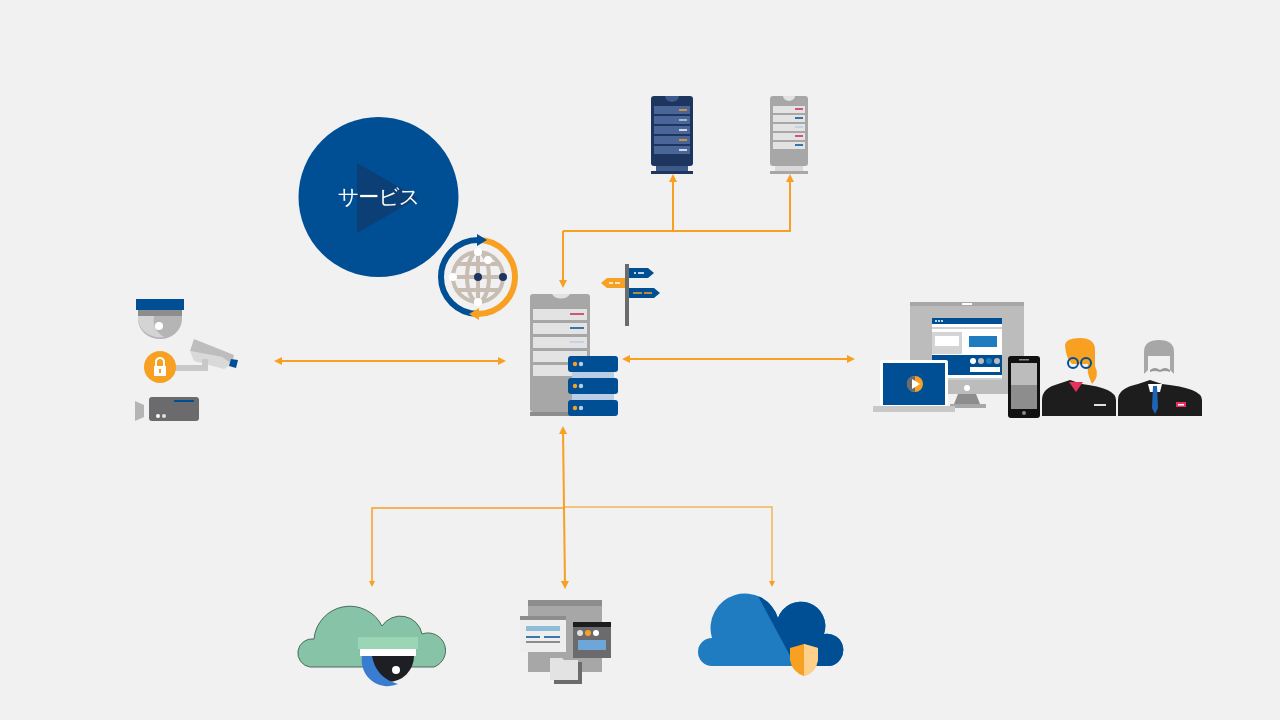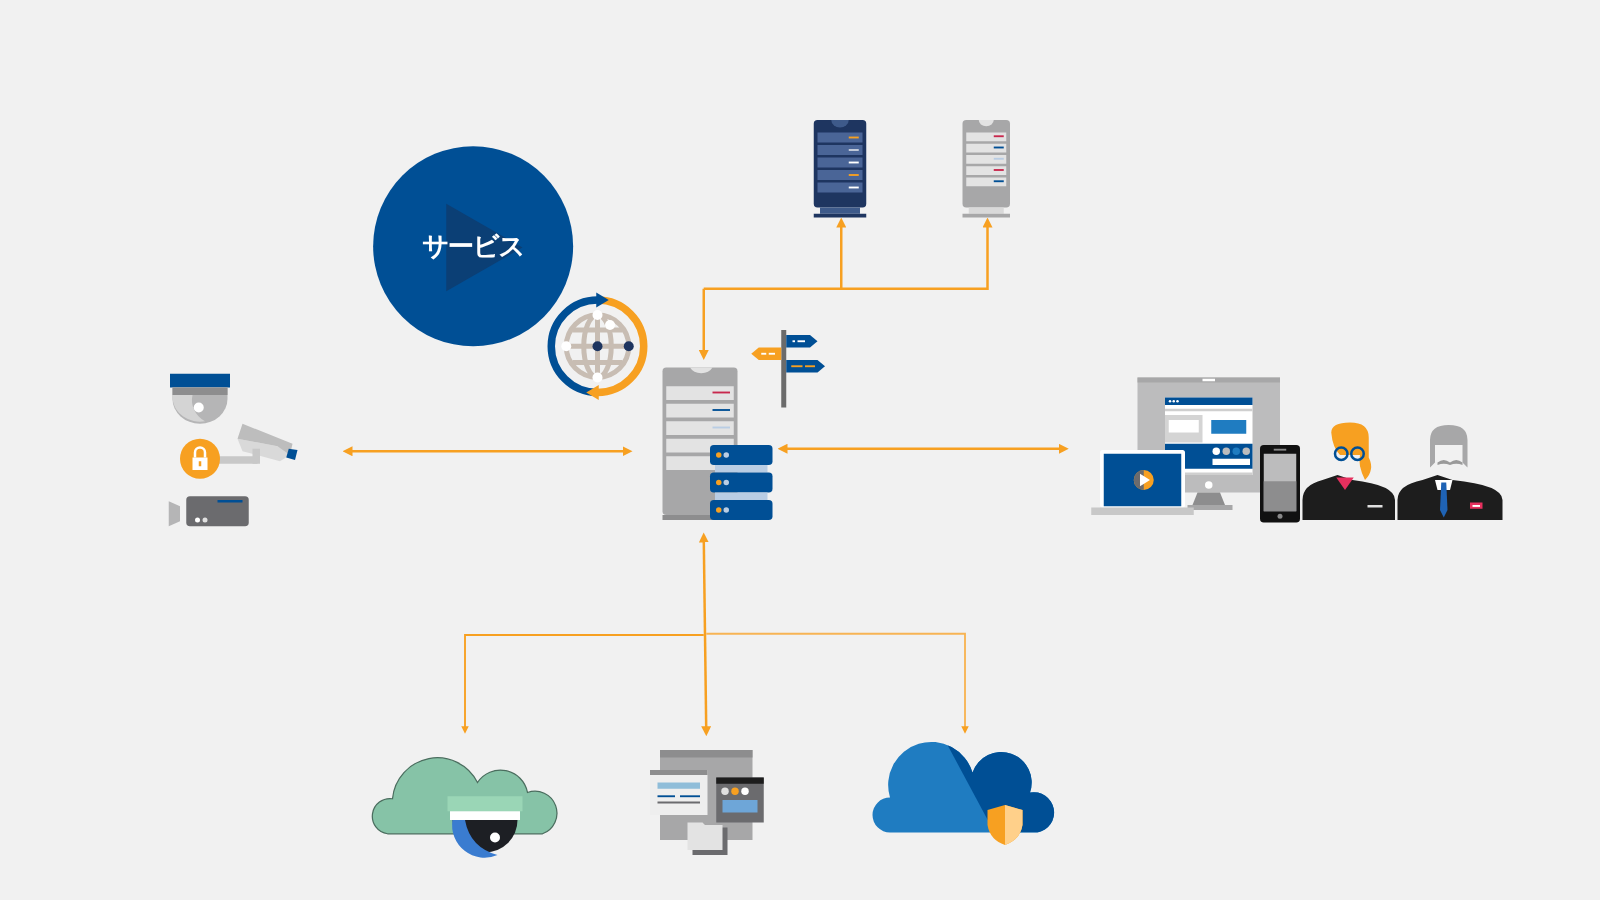--- a/index.html
+++ b/index.html
@@ -1,19 +1,19 @@
 <!DOCTYPE html>
 <html><head>
 <meta charset="utf-8">
 <style>
   html, body { margin: 0; padding: 0; }
   body { width: 1280px; height: 720px; background: #f1f1f1; position: relative; overflow: hidden; font-family: "DejaVu Sans", sans-serif; }
   .abs { position: absolute; }
   svg { display: block; overflow: visible; }
-  #service-title { position: absolute; left: 298px; top: 118px; width: 161px; height: 158px; display: flex; align-items: center; justify-content: center; color: #ffffff; font-size: 21px; font-weight: bold; letter-spacing: -1px; z-index: 3; }
+  #service-title { position: absolute; left: 298px; top: 118px; width: 161px; height: 158px; display: flex; align-items: center; justify-content: center; color: #ffffff; font-size: 21px; font-weight: normal; letter-spacing: -1px; z-index: 3; }
 </style>
 </head>
 <body>
 
 <svg class="abs" style="left:0;top:0;z-index:1" width="1280" height="720">
   <defs>
     <marker id="arr" viewBox="0 0 10 10" refX="5" refY="5" markerWidth="4" markerHeight="4" orient="auto-start-reverse">
       <path d="M0,0 L10,5 L0,10 z" fill="#f7a021"></path>
     </marker>
   </defs>

